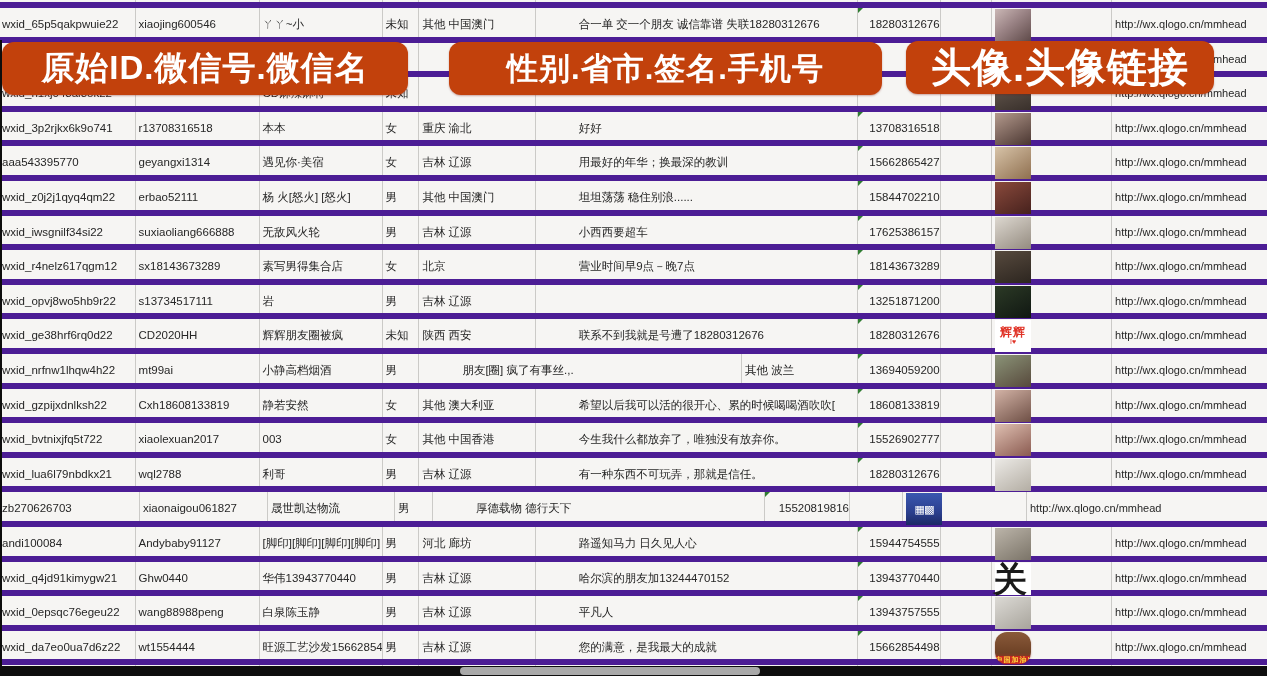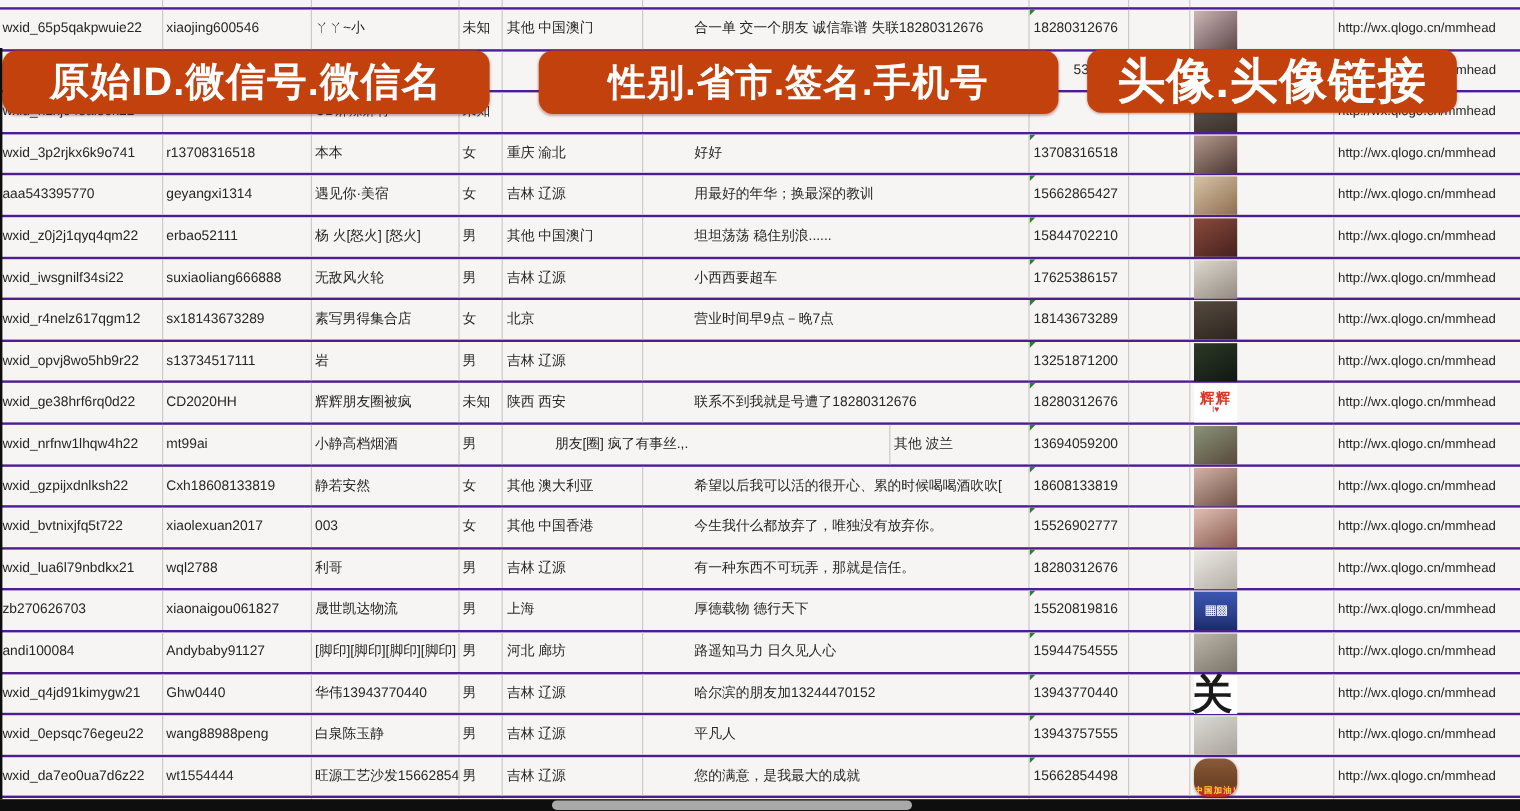--- a/index.html
+++ b/index.html
@@ -4,36 +4,36 @@
 <style>
   html,body{margin:0;padding:0;background:#ffffff;}
   .stage{
     position:relative;width:1267px;height:676px;overflow:hidden;
     background:#f6f5f3;
     font-family:"Liberation Sans","DejaVu Sans",sans-serif;
     color:#262626;
   }
   
   .tbl{position:absolute;left:0;top:0;width:1267px;}
-  .row{display:flex;height:34.6px;box-sizing:border-box;border-bottom:2px solid #4c1d95;}
+  .row{display:flex;height:34.6px;box-sizing:border-box;border-bottom:6px solid #4c1d95;}
   .row.stub{height:8px;}
   .cell{
     box-sizing:border-box;height:100%;
     border-right:1px solid #cbcac7;
     font-size:11.5px;line-height:33px;
     white-space:nowrap;overflow:hidden;
     padding:0 0 0 3px;position:relative;
   }
   .c-wxid{width:140px;padding-left:2px;}
   .c-account{width:128px;}
   .c-name{width:127px;}
   .c-gender{width:38px;}
   .c-province{width:120px;}
   .c-signature{width:292px;margin-left:40px;}
-  .c-phone{width:85px;}
+  .c-phone{width:85px;text-align:right;}
   .c-gap{width:53px;}
   .c-avatar{width:124px;overflow:visible;padding:0;}
   .c-link{width:160px;border-right:none;font-size:11px;}
   .c-phone.pad{padding-left:37px;}
   .c-phone.marker::before{
     content:"";position:absolute;left:0;top:0;
     border-top:5px solid #2f7d31;border-right:5px solid transparent;
   }
   
   .avatar{
@@ -341,21 +341,20 @@
         </div>
       </div>
       <div class="cell c-link">http://wx.qlogo.cn/mmhead</div>
     </div>
 
     <div class="row">
       <div class="cell c-wxid">zb270626703</div>
       <div class="cell c-account">xiaonaigou061827</div>
       <div class="cell c-name">晟世凯达物流</div>
       <div class="cell c-gender">男</div>
-      <div class="cell c-province">上海</div>
       <div class="cell c-signature">厚德载物 德行天下</div>
       <div class="cell c-phone marker">15520819816</div>
       <div class="cell c-gap"></div>
       <div class="cell c-avatar">
         <div class="avatar qr" style="background: linear-gradient(rgb(58, 87, 176) 0%, rgb(43, 63, 142) 60%, rgb(29, 42, 102) 100%);">
           <span class="av-text">▦▩</span>
           <span class="av-sub"></span>
         </div>
       </div>
       <div class="cell c-link">http://wx.qlogo.cn/mmhead</div>

